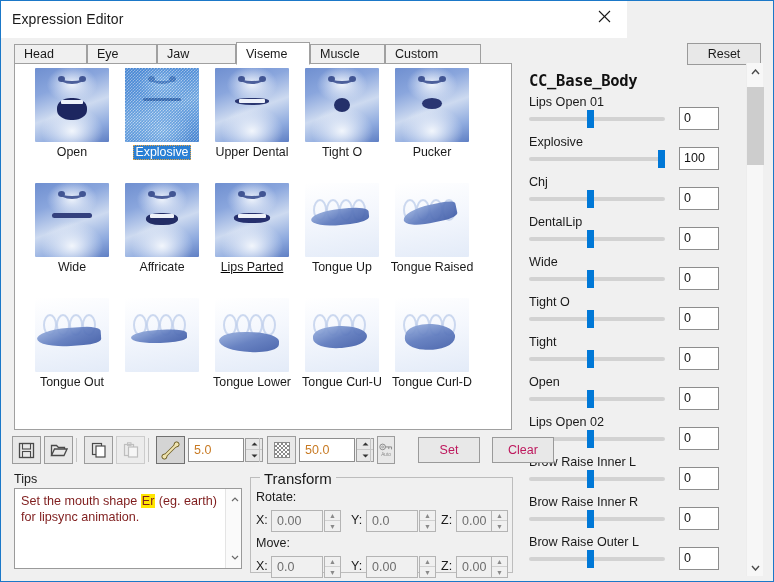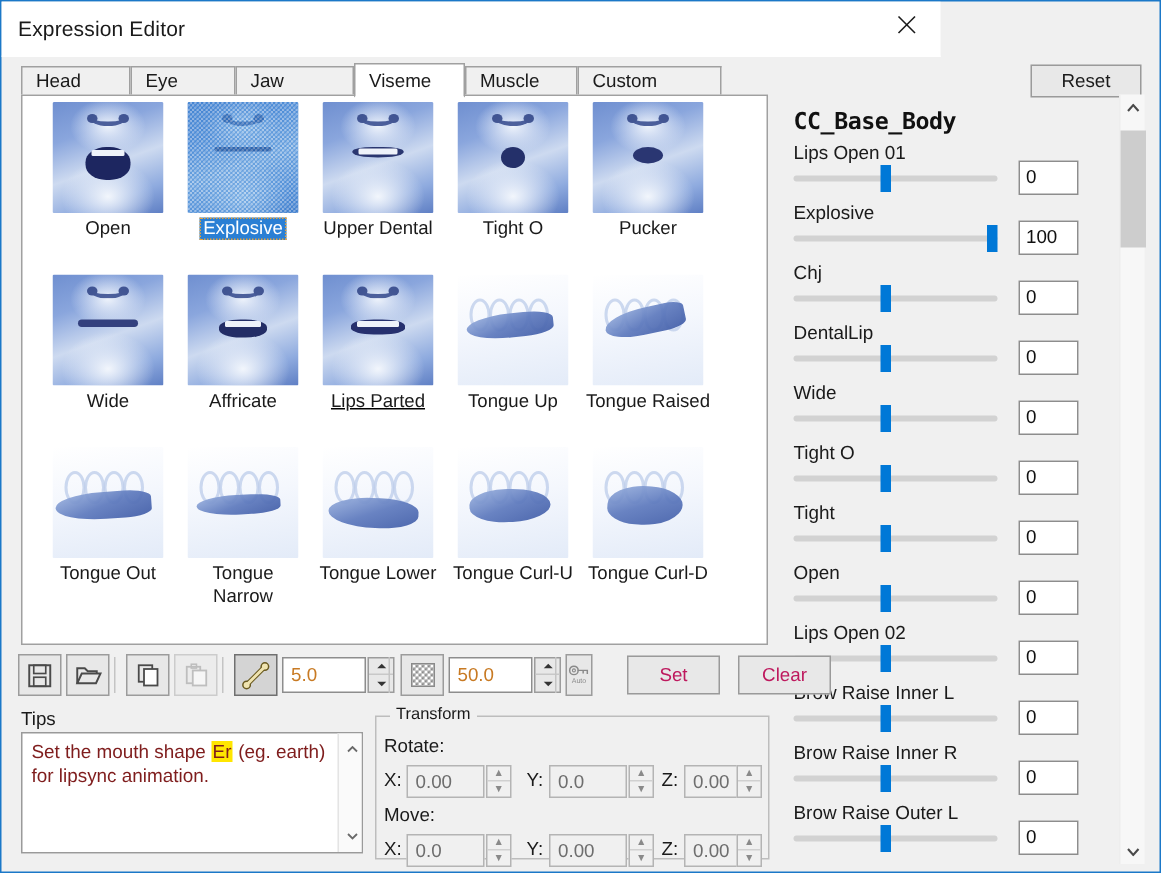--- a/index.html
+++ b/index.html
@@ -306,21 +306,21 @@
   
   #transform-group {
     position: absolute; left: 249px; top: 476px;
     width: 263px; height: 96px;
     border: 1px solid #bdbdbd;
   }
   #transform-legend {
     position: absolute; left: 9px; top: -8px;
     background: #f0f0f0;
     padding: 0 4px;
-    font-size: 11px; color: #1a1a1a;
+    font-size: 15px; color: #1a1a1a;
   }
   .tf-row-label {
     position: absolute; left: 5px;
     font-size: 12.5px; color: #1a1a1a;
   }
   .tf-axis {
     position: absolute;
     font-size: 12.5px; color: #1a1a1a;
   }
   .tf-field {
@@ -487,22 +487,20 @@
         <div class="thumb-cell" style="left: 102px;">
           <div class="thumb-img">
             <div class="tongue-bg">
               <div class="arch" style="left: 8px; top: 16px; width: 14px; height: 22px;"></div>
               <div class="arch" style="left: 21px; top: 16px; width: 14px; height: 22px;"></div>
               <div class="arch" style="left: 34px; top: 16px; width: 14px; height: 22px;"></div>
               <div class="arch" style="left: 47px; top: 16px; width: 14px; height: 22px;"></div>
               <div class="tongue-body" style="left: 6px; top: 32px; width: 56px; height: 13px; border-radius: 55% 40% 40% 60%; transform: rotate(-3deg);"></div>
             </div>
           </div>
-          <div class="thumb-label">Tongue
-Narrow</div>
         </div>
         <div class="thumb-cell" style="left: 192px;">
           <div class="thumb-img">
             <div class="tongue-bg">
               <div class="arch" style="left: 8px; top: 16px; width: 14px; height: 22px;"></div>
               <div class="arch" style="left: 21px; top: 16px; width: 14px; height: 22px;"></div>
               <div class="arch" style="left: 34px; top: 16px; width: 14px; height: 22px;"></div>
               <div class="arch" style="left: 47px; top: 16px; width: 14px; height: 22px;"></div>
               <div class="tongue-body" style="left: 4px; top: 34px; width: 60px; height: 20px; border-radius: 50% 45% 45% 55%; transform: rotate(2deg);"></div>
             </div>

